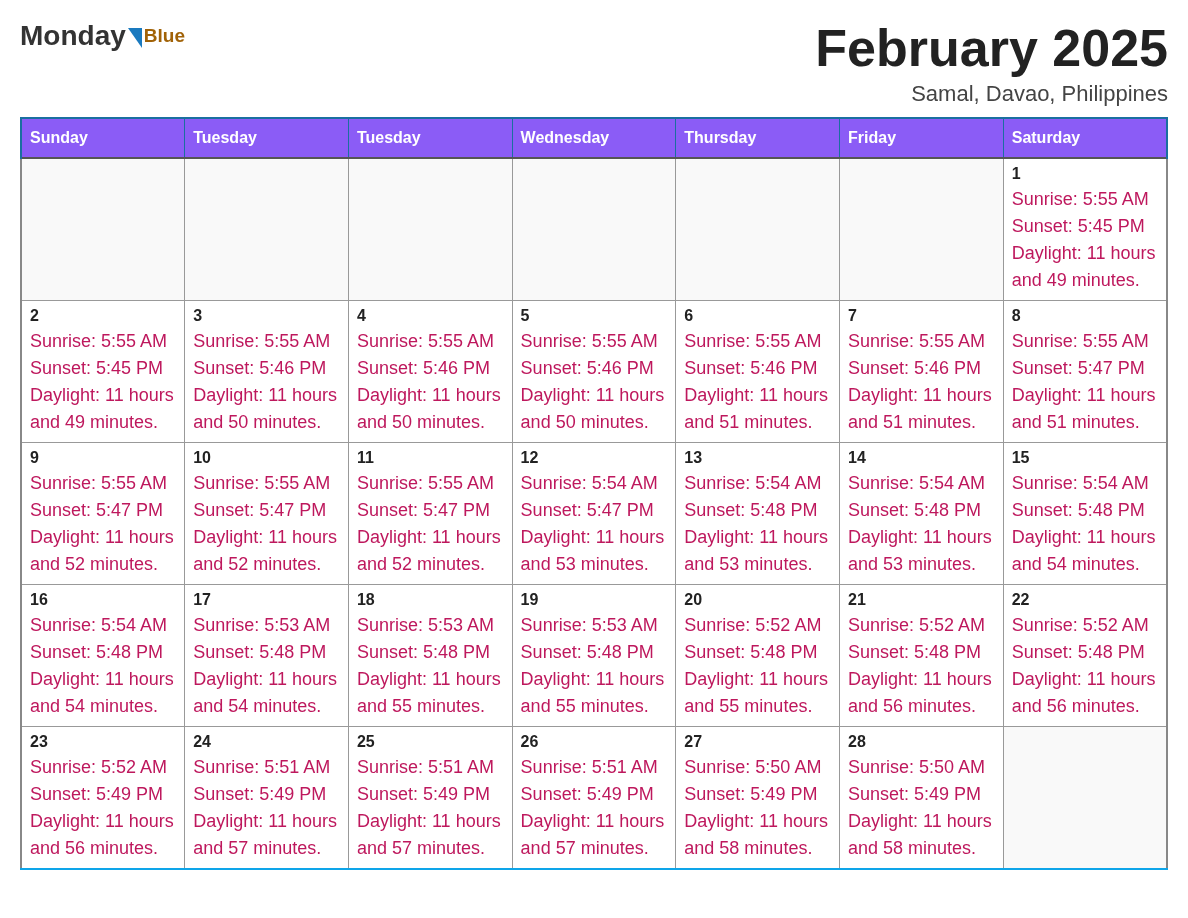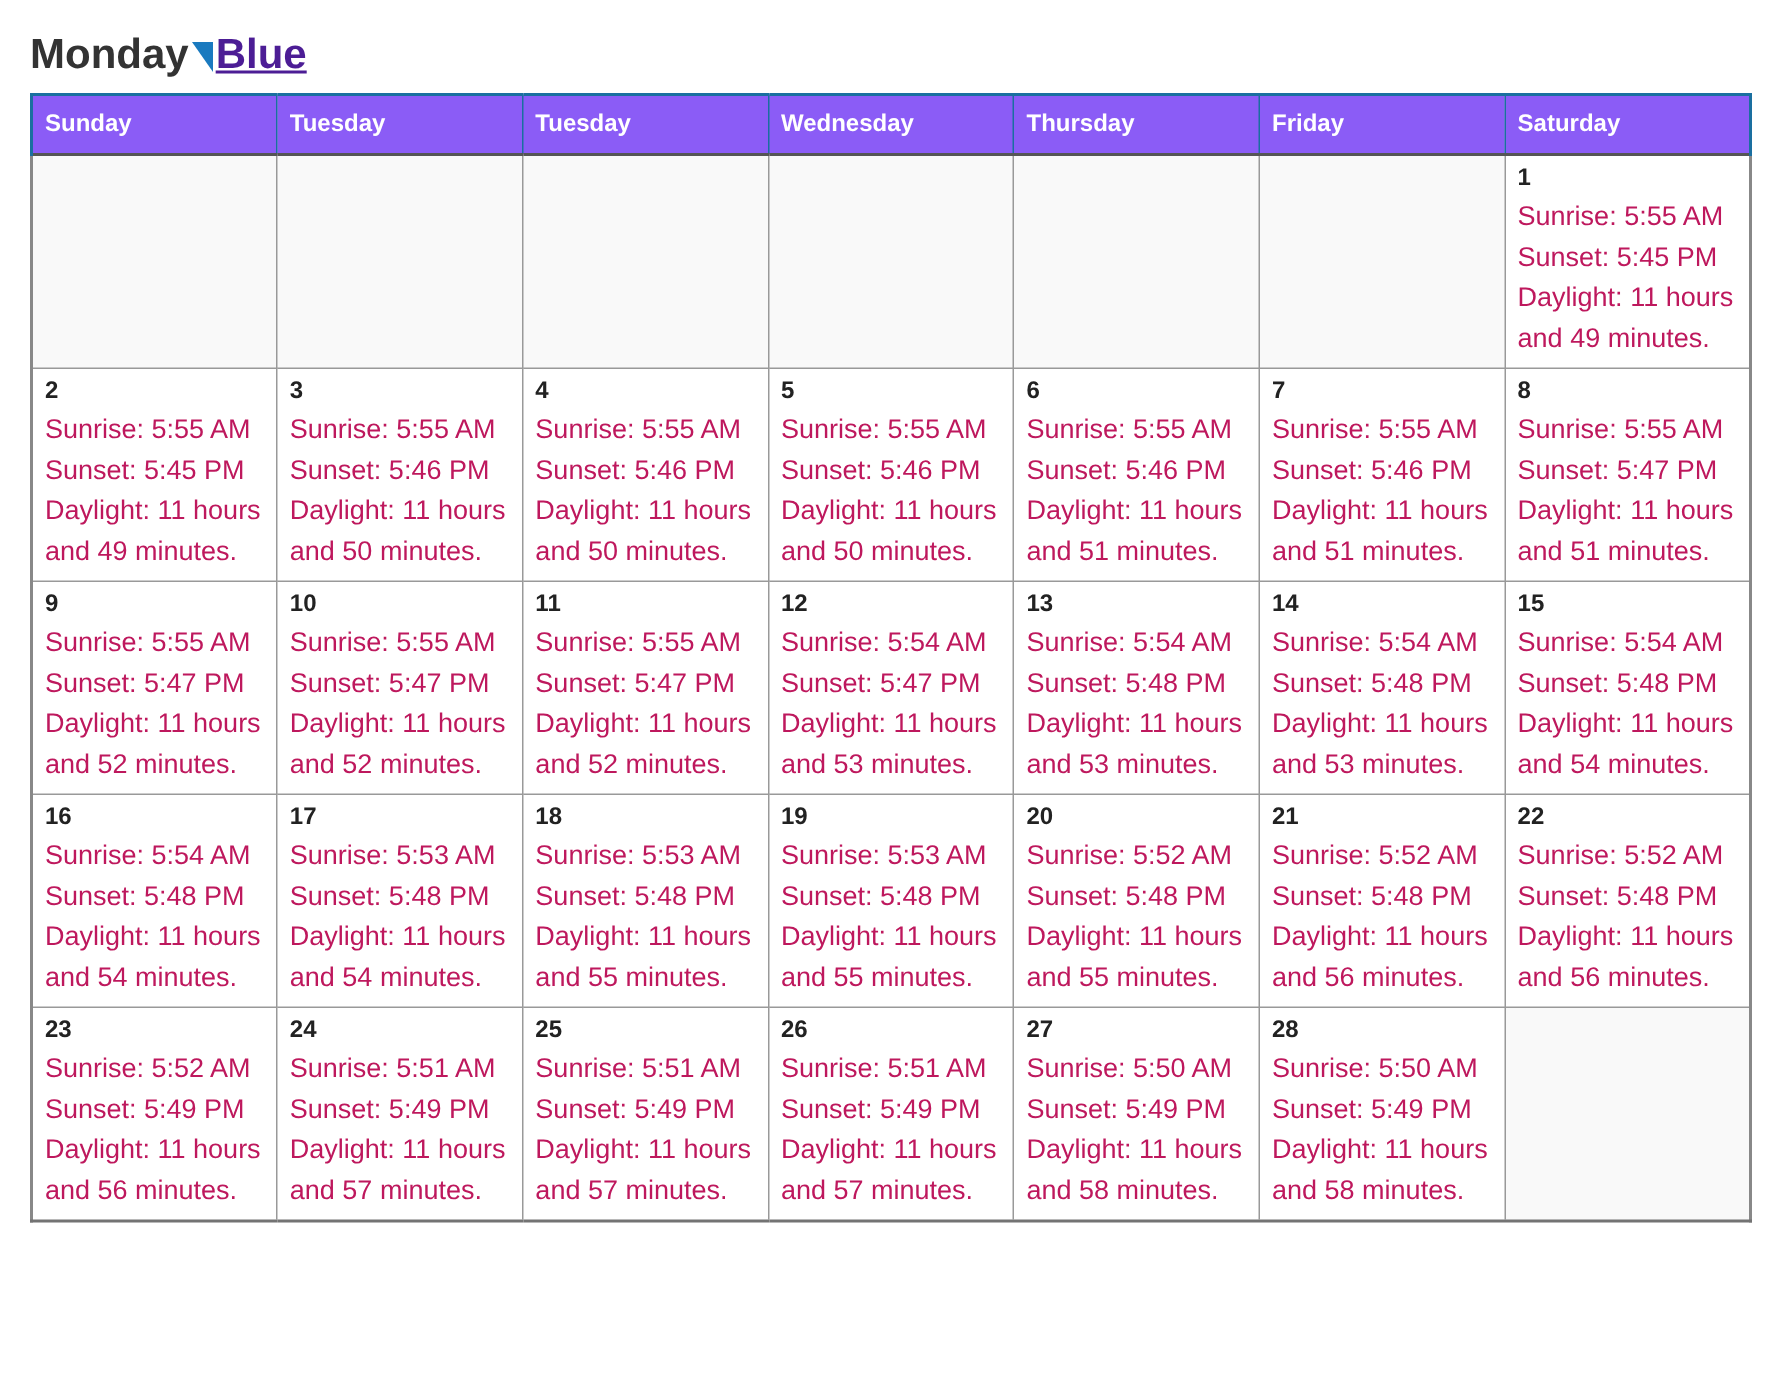--- a/index.html
+++ b/index.html
@@ -33,25 +33,24 @@
     .logo-triangle {
       width: 0;
       height: 0;
       border-left: 14px solid transparent;
       border-right: 0px solid transparent;
       border-top: 20px solid #1a7abf;
       margin-left: 2px;
       margin-top: 4px;
     }
     .logo-blue {
-      font-size: 28px;
-      font-weight: bold;
-      color: #4c1d95;
+      font-size: 19px;
+      font-weight: bold;
+      color: #a16207;
       margin-left: 2px;
-      text-decoration: underline;
     }
     .title-block {
       text-align: right;
     }
     .month-title {
       font-size: 52px;
       font-weight: bold;
       color: #222;
       line-height: 1.1;
     }
@@ -98,37 +97,41 @@
     .empty-cell {
       background: #f9f9f9;
     }
     .week-row td {
       height: 120px;
     }
     .header-row th:first-child { border-left: 2px solid #1a6fa0; }
     .header-row th:last-child { border-right: 2px solid #1a6fa0; }
     .calendar td:first-child { border-left: 2px solid #888; }
     .calendar td:last-child { border-right: 2px solid #888; }
-    .calendar tr:last-child td { border-bottom: 2px solid #737373; }
+    .calendar tr:last-child td { border-bottom: 2px solid #0ea5e9; }
     .calendar thead tr th { border-top: 2px solid #1a6fa0; }
     
     .calendar tbody tr:first-child td {
       border-top: 2px solid #555;
     }
   </style>
 </head>
 <body>
 
 <div class="header">
   <div class="logo">
     <div class="logo-top">
       <span class="logo-general">Monday</span>
       <div class="logo-triangle"></div>
       <span class="logo-blue">Blue</span>
     </div>
+  </div>
+  <div class="title-block">
+    <div class="month-title">February 2025</div>
+    <div class="location-title">Samal, Davao, Philippines</div>
   </div>
 </div>
 
 <table class="calendar">
   <thead>
     <tr class="header-row">
     <th>Sunday</th>
         <th>Tuesday</th>
         <th>Tuesday</th>
         <th>Wednesday</th>

